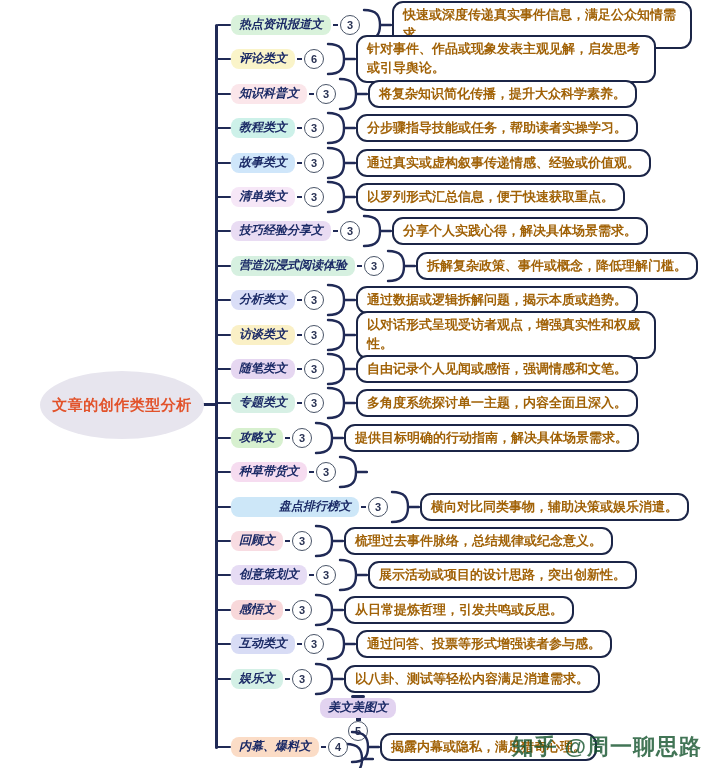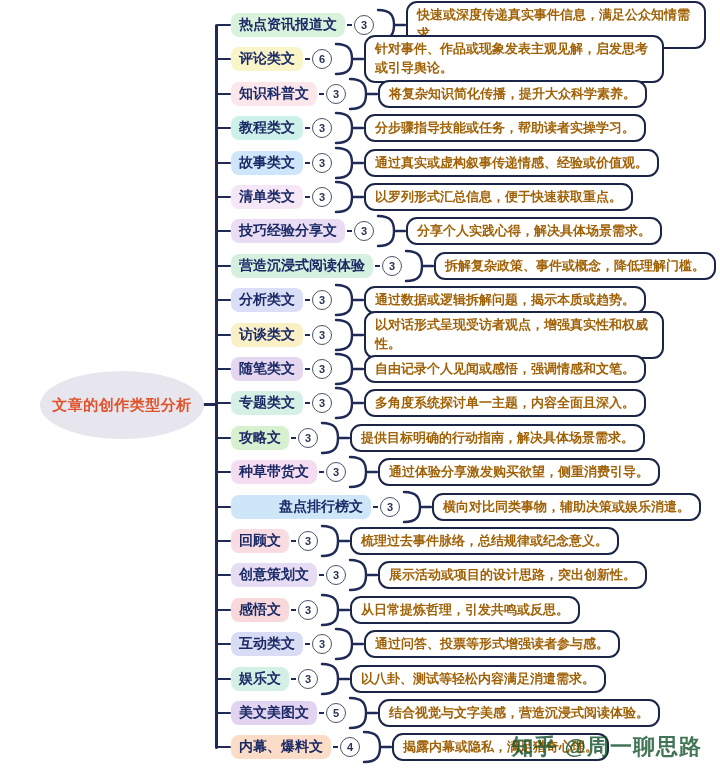--- a/index.html
+++ b/index.html
@@ -24,22 +24,23 @@
   }
 
   
   .row{
     position:absolute;left:217px;height:36px;
     display:flex;align-items:center;white-space:nowrap;z-index:2;
   }
   .hook{width:14px;height:2.6px;background:#202a56;border-radius:2px;flex:0 0 auto;}
   .pill{
     padding:2px 8px 3px;border-radius:8px;
-    color:#1b2a66;font-weight:bold;font-size:14px;line-height:1.3;
+    color:#1b2a66;font-weight:bold;font-size:12px;line-height:1.3;
     flex:0 0 auto;
+    font-style:italic;
   }
   .dash{width:5px;height:2.4px;background:#202a56;margin:0 2px;flex:0 0 auto;}
   .badge{
     width:18px;height:18px;border:1.6px solid #4a5568;border-radius:50%;
     background:#ffffff;color:#2a3354;font-weight:bold;font-size:11px;
     display:flex;align-items:center;justify-content:center;flex:0 0 auto;
   }
   .brace{flex:0 0 auto;margin-left:2px;}
   .desc{
     border:2.5px solid #1b2547;border-radius:11px;background:#ffffff;
@@ -225,21 +226,20 @@
       <div class="row" style="top: 454px;">
     <div class="hook"></div>
     <div class="pill" style="background: rgb(246, 220, 240); padding-left: 8px;">
       <span>种草带货文</span>
     </div>
     <div class="dash"></div>
     <div class="badge">3</div>
     <svg class="brace" width="30" height="36" viewBox="0 0 30 36">
       <path d="M2,3 C15,3 18,9 18,18 M2,33 C15,33 18,27 18,18 M18,18 L29,18" fill="none" stroke="#202a56" stroke-width="2.4" stroke-linecap="round"></path>
     </svg>
-    <div class="desc">通过体验分享激发购买欲望，侧重消费引导。</div>
   </div>
       <div class="row" style="top: 489px;">
     <div class="hook"></div>
     <div class="pill" style="background: rgb(205, 231, 248); padding-left: 48px;">
       <span>盘点排行榜文</span>
     </div>
     <div class="dash"></div>
     <div class="badge">3</div>
     <svg class="brace" width="30" height="36" viewBox="0 0 30 36">
       <path d="M2,3 C15,3 18,9 18,18 M2,33 C15,33 18,27 18,18 M18,18 L29,18" fill="none" stroke="#202a56" stroke-width="2.4" stroke-linecap="round"></path>
@@ -299,21 +299,21 @@
     <div class="pill" style="background: rgb(212, 240, 230);">
       <span>娱乐文</span>
     </div>
     <div class="dash"></div>
     <div class="badge">3</div>
     <svg class="brace" width="30" height="36" viewBox="0 0 30 36">
       <path d="M2,3 C15,3 18,9 18,18 M2,33 C15,33 18,27 18,18 M18,18 L29,18" fill="none" stroke="#202a56" stroke-width="2.4" stroke-linecap="round"></path>
     </svg>
     <div class="desc">以八卦、测试等轻松内容满足消遣需求。</div>
   </div>
-      <div class="row" style="top: 695px;">
+      <div class="row" style="top: 695px; flex-direction: column;">
     <div class="hook"></div>
     <div class="pill" style="background: rgb(226, 211, 240);">
       <span>美文美图文</span>
     </div>
     <div class="dash"></div>
     <div class="badge">5</div>
     <svg class="brace" width="30" height="36" viewBox="0 0 30 36">
       <path d="M2,3 C15,3 18,9 18,18 M2,33 C15,33 18,27 18,18 M18,18 L29,18" fill="none" stroke="#202a56" stroke-width="2.4" stroke-linecap="round"></path>
     </svg>
     <div class="desc">结合视觉与文字美感，营造沉浸式阅读体验。</div>

